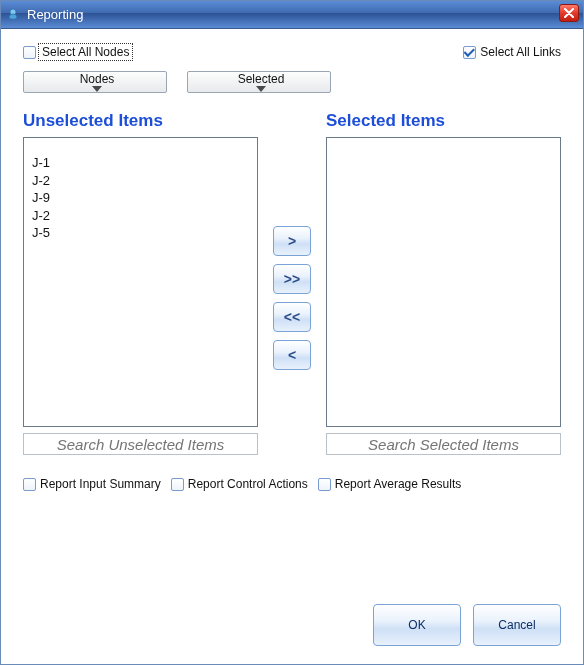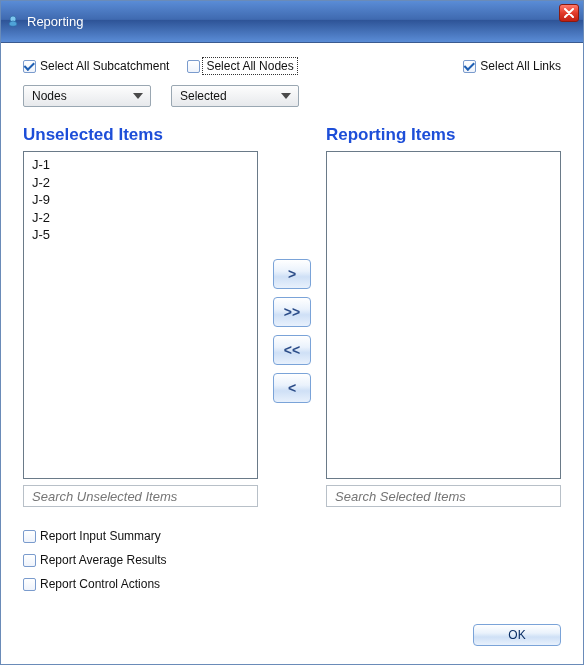--- a/index.html
+++ b/index.html
@@ -13,21 +13,21 @@
   .window {
     width: 584px;
     height: 665px;
     border: 1px solid #6a8bb8;
     background: #fff;
     position: relative;
     display: flex;
     flex-direction: column;
   }
   .titlebar {
-    height: 42px;
+    height: 28px;
     background: linear-gradient(to bottom, #5a8cd6 0%, #3f6ab0 45%, #2d5396 46%, #5a8cd6 100%);
     border-bottom: 1px solid #3a5a90;
     display: flex;
     align-items: center;
     padding: 0 4px;
     color: #fff;
     position: relative;
   }
   .titlebar .app-icon {
     width: 16px; height: 16px;
@@ -88,31 +88,32 @@
     transform: rotate(-45deg) translate(0px,-1px);
   }
   .focus-rect {
     outline: 1px dotted #333;
     outline-offset: 1px;
     padding: 0 2px;
     text-align: right;
   }
   .dropdown-row { gap: 20px; margin-bottom: 18px; }
   .dropdown {
-    width: 128px;
+    width: 144px;
     height: 22px;
     border: 1px solid #9aa7b2;
     background: linear-gradient(to bottom, #fdfdfd, #e7e9ec);
     display: flex;
     align-items: center;
     justify-content: space-between;
     padding: 0 4px 0 8px;
     cursor: pointer;
     color: #111;
     border-radius: 2px;
+    flex-direction: column;
   }
   .dropdown .chev {
     width: 16px; height: 16px;
     display: inline-flex;
     align-items: center;
     justify-content: center;
   }
   .lists-area {
     display: flex;
     gap: 12px;
@@ -125,23 +126,23 @@
   }
   .list-header {
     font-family: Verdana, sans-serif;
     font-size: 17px;
     font-weight: bold;
     color: #1d4ed8;
     margin-bottom: 6px;
   }
   .listbox {
     border: 1px solid #6a7a88;
-    height: 328px;
-    background: #fff;
-    padding: 4px 8px;
+    height: 290px;
+    background: #fff;
+    padding: 16px 8px;
     overflow: auto;
     font-size: 13px;
     color: #111;
     line-height: 1.35;
   }
   .listbox .item { white-space: nowrap; cursor: default; }
   .searchbox {
     margin-top: 6px;
     height: 22px;
     border: 1px solid #b8c0c8;
@@ -149,22 +150,23 @@
     padding: 0 6px;
     display: flex;
     align-items: center;
   }
   .searchbox input {
     border: none;
     outline: none;
     width: 100%;
     font-style: italic;
     color: #bdbdbd;
-    font-size: 13px;
+    font-size: 15px;
     background: transparent;
+    text-align: center;
   }
   .move-col {
     width: 44px;
     display: flex;
     flex-direction: column;
     align-items: center;
     justify-content: center;
     gap: 8px;
     padding-top: 30px;
   }
@@ -178,33 +180,33 @@
     font-weight: bold;
     font-size: 14px;
     display: flex;
     align-items: center;
     justify-content: center;
     cursor: pointer;
   }
   .report-options {
     margin-top: 22px;
     display: flex;
-    flex-direction: column;
+    flex-direction: row;
     gap: 10px;
   }
   .footer {
     margin-top: auto;
     display: flex;
     justify-content: flex-end;
     gap: 12px;
     padding-top: 18px;
   }
   .dlg-btn {
     min-width: 88px;
-    height: 22px;
+    height: 42px;
     border: 1px solid #7aa3d8;
     border-radius: 4px;
     background: linear-gradient(to bottom, #ffffff 0%, #eaf2fc 40%, #cfe0f6 60%, #e8f1fc 100%);
     color: #0b2f66;
     font-size: 12px;
     display: flex;
     align-items: center;
     justify-content: center;
     cursor: pointer;
   }
@@ -225,24 +227,20 @@
       <svg width="10" height="10" viewBox="0 0 10 10">
         <path d="M1 1 L9 9 M9 1 L1 9" stroke="#fff" stroke-width="2" stroke-linecap="round"></path>
       </svg>
     </div>
   </div>
 
   <div class="body">
 
     <div class="row checkbox-row">
       <label class="cb">
-        <span class="box checked"></span>
-        <span>Select All Subcatchment</span>
-      </label>
-      <label class="cb">
         <span class="box"></span>
         <span class="focus-rect">Select All Nodes</span>
       </label>
       <span style="flex:1"></span>
       <label class="cb">
         <span class="box checked"></span>
         <span>Select All Links</span>
       </label>
     </div>
 
@@ -281,41 +279,42 @@
       </div>
 
       <div class="move-col">
         <div class="move-btn">&gt;</div>
         <div class="move-btn">&gt;&gt;</div>
         <div class="move-btn">&lt;&lt;</div>
         <div class="move-btn">&lt;</div>
       </div>
 
       <div class="list-col">
-        <div class="list-header">Reporting Items</div>
+        <div class="list-header">Selected Items</div>
         <div class="listbox" id="selected-list"></div>
         <div class="searchbox">
           <input type="text" placeholder="Search Selected Items" style="">
         </div>
       </div>
     </div>
 
     <div class="report-options">
       <label class="cb">
         <span class="box"></span>
         <span>Report Input Summary</span>
       </label>
       <label class="cb">
         <span class="box"></span>
+        <span>Report Control Actions</span>
+      </label>
+      <label class="cb">
+        <span class="box"></span>
         <span>Report Average Results</span>
-      </label>
-      <label class="cb">
-        <span class="box"></span>
-        <span>Report Control Actions</span>
       </label>
     </div>
 
     <div class="footer">
       <div class="dlg-btn">OK</div>
+      <div class="dlg-btn">Cancel</div>
     </div>
 
   </div>
 </div>
 
 </body></html>

